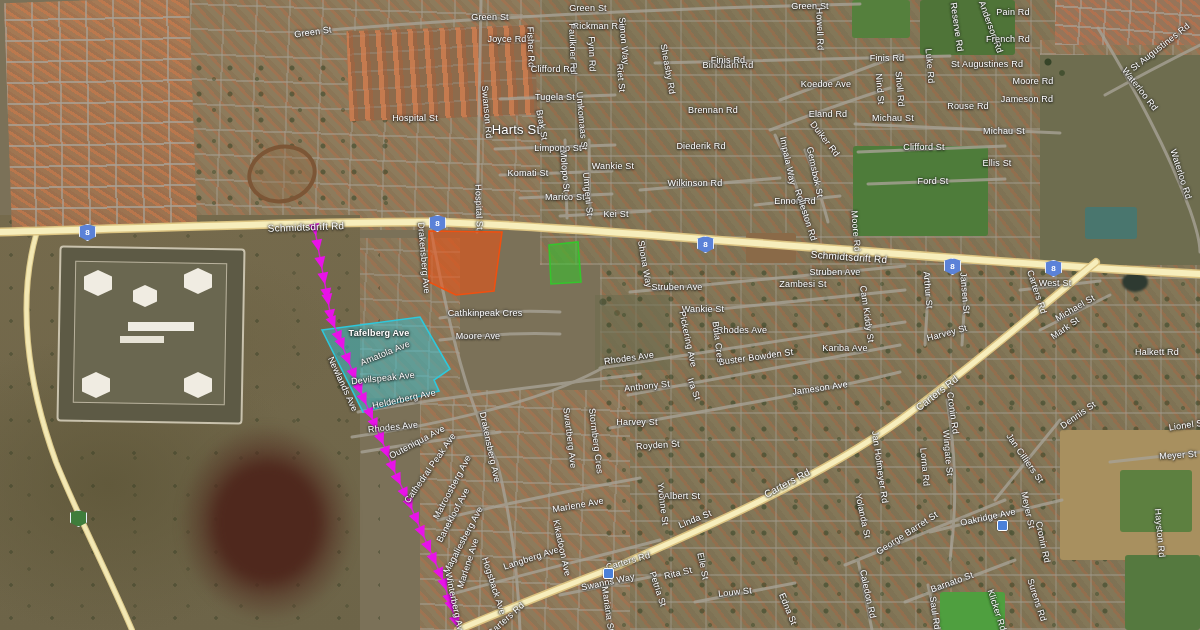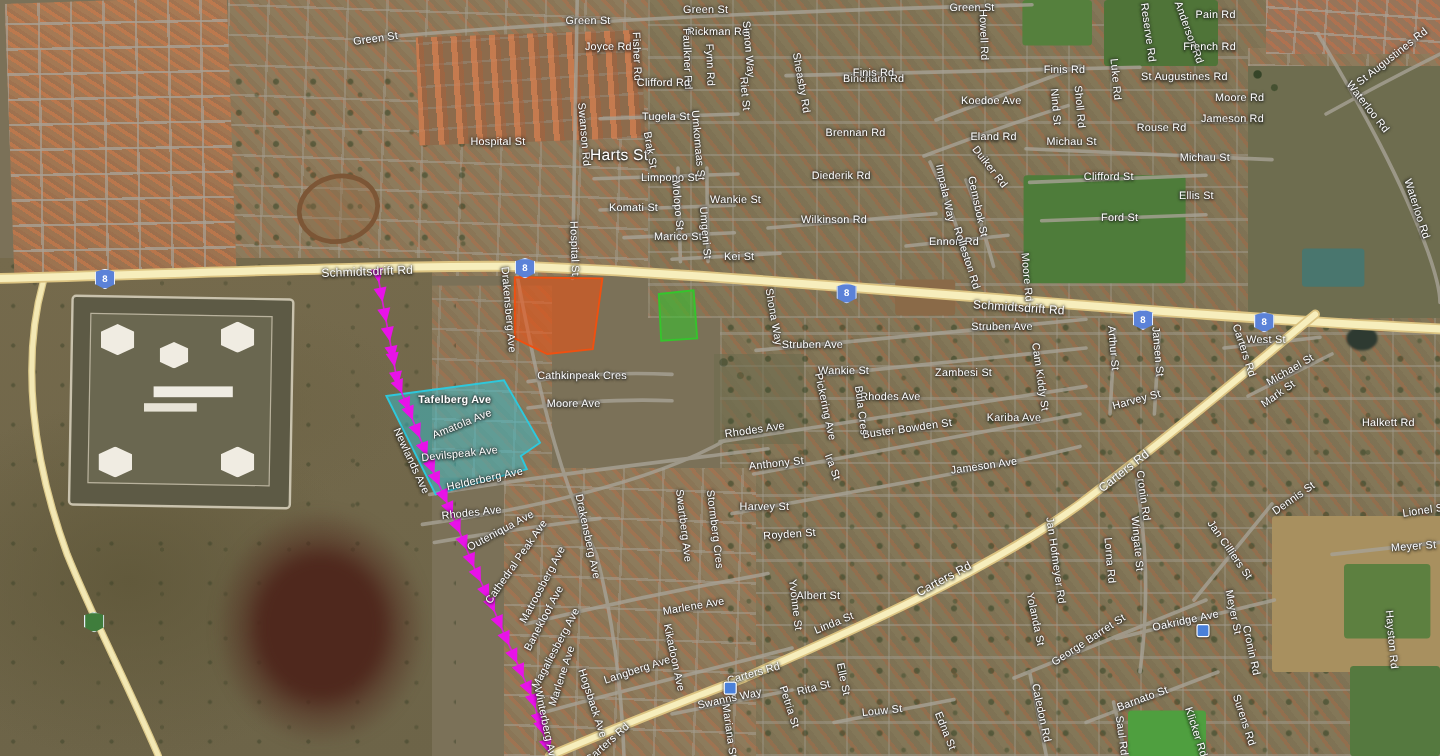--- a/index.html
+++ b/index.html
@@ -306,21 +306,21 @@
       <div class="lbl" style="left: 596px; top: 441px; font-size: 9px; transform: translate(-50%, -50%) rotate(83deg);">Stormberg Cres</div>
       <div class="lbl" style="left: 637px; top: 422px; font-size: 9px; transform: translate(-50%, -50%) rotate(0deg);">Harvey St</div>
       <div class="lbl" style="left: 658px; top: 445px; font-size: 9px; transform: translate(-50%, -50%) rotate(-4deg);">Royden St</div>
       <div class="lbl" style="left: 663px; top: 504px; font-size: 9px; transform: translate(-50%, -50%) rotate(83deg);">Yvonne St</div>
       <div class="lbl" style="left: 682px; top: 496px; font-size: 9px; transform: translate(-50%, -50%) rotate(0deg);">Albert St</div>
       <div class="lbl" style="left: 695px; top: 519px; font-size: 9px; transform: translate(-50%, -50%) rotate(-22deg);">Linda St</div>
       <div class="lbl" style="left: 629px; top: 358px; font-size: 9px; transform: translate(-50%, -50%) rotate(-8deg);">Rhodes Ave</div>
       <div class="lbl" style="left: 742px; top: 330px; font-size: 9px; transform: translate(-50%, -50%) rotate(0deg);">Rhodes Ave</div>
       <div class="lbl" style="left: 835px; top: 272px; font-size: 9px; transform: translate(-50%, -50%) rotate(0deg);">Struben Ave</div>
       <div class="lbl" style="left: 677px; top: 287px; font-size: 9px; transform: translate(-50%, -50%) rotate(0deg);">Struben Ave</div>
-      <div class="lbl" style="left: 803px; top: 310px; font-size: 9px; transform: translate(-50%, -50%) rotate(0deg);">Zambesi St</div>
+      <div class="lbl" style="left: 803px; top: 284px; font-size: 9px; transform: translate(-50%, -50%) rotate(0deg);">Zambesi St</div>
       <div class="lbl" style="left: 703px; top: 309px; font-size: 9px; transform: translate(-50%, -50%) rotate(0deg);">Wankie St</div>
       <div class="lbl" style="left: 845px; top: 348px; font-size: 9px; transform: translate(-50%, -50%) rotate(0deg);">Kariba Ave</div>
       <div class="lbl" style="left: 756px; top: 357px; font-size: 9px; transform: translate(-50%, -50%) rotate(-8deg);">Buster Bowden St</div>
       <div class="lbl" style="left: 867px; top: 314px; font-size: 9px; transform: translate(-50%, -50%) rotate(82deg);">Cam Kiddy St</div>
       <div class="lbl" style="left: 688px; top: 339px; font-size: 9px; transform: translate(-50%, -50%) rotate(78deg);">Pickering Ave</div>
       <div class="lbl" style="left: 718px; top: 342px; font-size: 9px; transform: translate(-50%, -50%) rotate(83deg);">Bula Cres</div>
       <div class="lbl" style="left: 928px; top: 290px; font-size: 9px; transform: translate(-50%, -50%) rotate(85deg);">Arthur St</div>
       <div class="lbl" style="left: 965px; top: 293px; font-size: 9px; transform: translate(-50%, -50%) rotate(85deg);">Jansen St</div>
       <div class="lbl" style="left: 947px; top: 333px; font-size: 9px; transform: translate(-50%, -50%) rotate(-15deg);">Harvey St</div>
       <div class="lbl" style="left: 647px; top: 386px; font-size: 9px; transform: translate(-50%, -50%) rotate(-6deg);">Anthony St</div>

